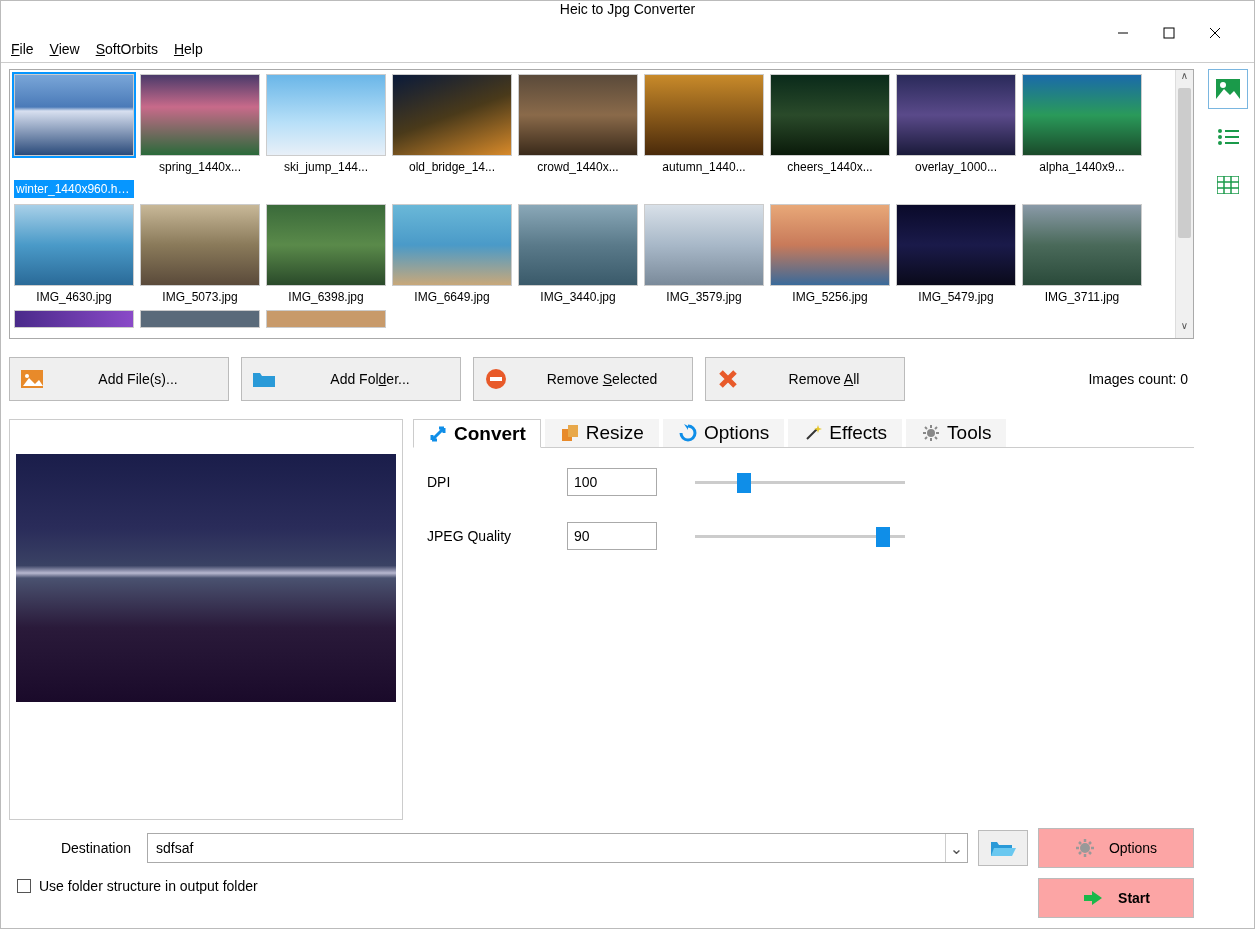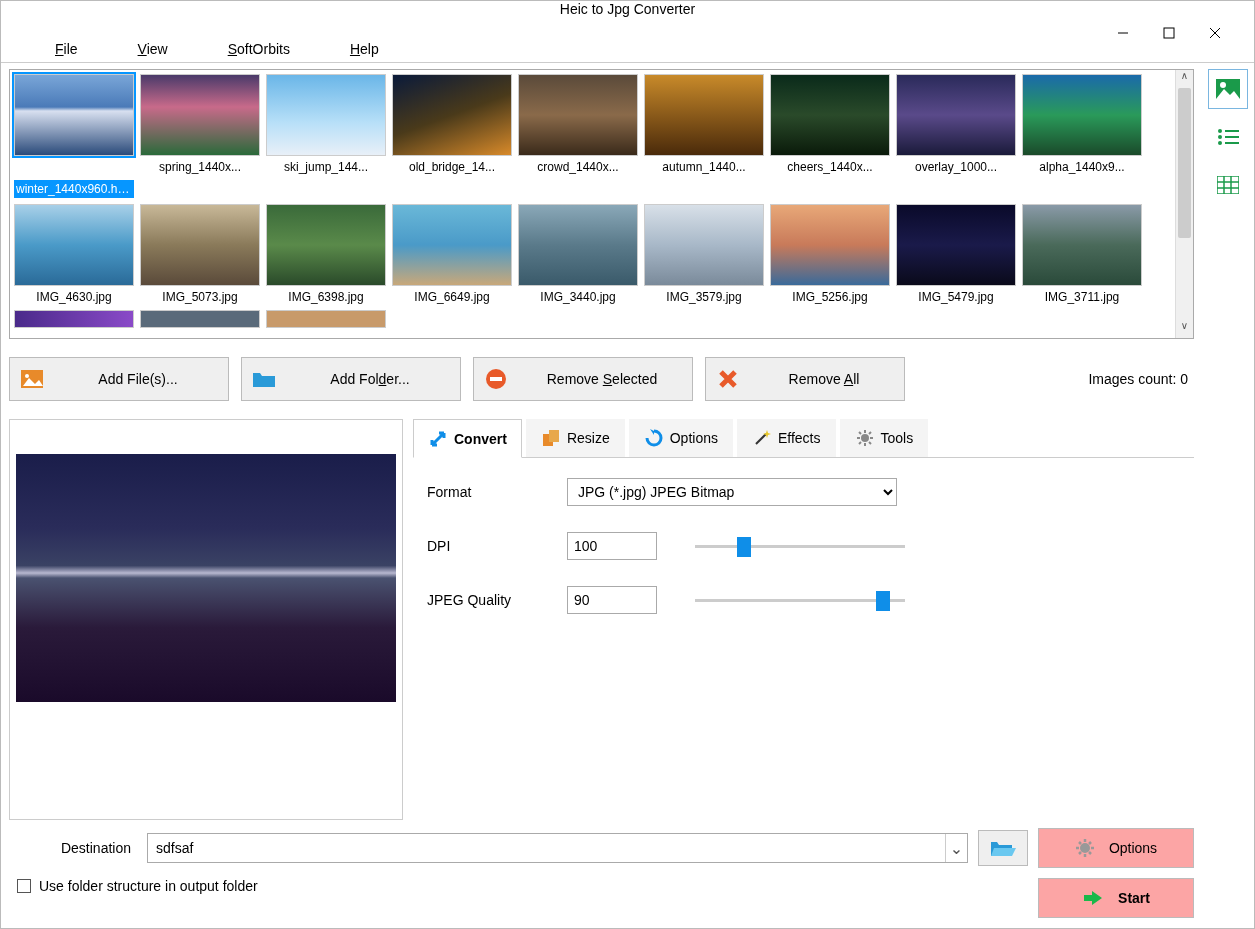--- a/index.html
+++ b/index.html
@@ -4,21 +4,21 @@
 <style>
 * { box-sizing: border-box; margin: 0; padding: 0; font-family: "Segoe UI", Tahoma, sans-serif; }
 body { width: 1255px; height: 929px; background: #fff; overflow: hidden; border: 1px solid #bbb; }
 .titlebar { height: 34px; display: flex; align-items: center; padding: 0 16px; background: #fff; flex-direction: column; }
 .titlebar .app-icon { width: 20px; height: 20px; margin: 0 8px; background: linear-gradient(135deg,#e78a28,#c85f0c); border-radius: 2px; }
 .titlebar .title { font-size: 14px; color: #000; }
 .titlebar .win-controls { margin-left: auto; display: flex; }
 .titlebar .win-controls div { width: 46px; height: 32px; display: flex; align-items: center; justify-content: center; font-size: 14px; color: #000; }
 .titlebar .win-controls div svg { stroke: #000; }
 .menubar { height: 28px; display: flex; align-items: center; padding: 0 10px; gap: 16px; border-bottom: 1px solid #ccc; font-size: 14px; }
-.menubar span { cursor: default; margin-left: 44px; }
+.menubar span { cursor: default; }
 .menubar u { text-decoration: underline; }
 .content-area { display: flex; height: calc(100% - 62px); }
 .main-panel { flex: 1; padding: 6px 8px 10px 8px; display: flex; flex-direction: column; }
 .side-toolbar { width: 52px; padding-top: 6px; display: flex; flex-direction: column; align-items: center; gap: 8px; }
 .side-btn { width: 40px; height: 40px; border: 1px solid #ccc; background: #f5f5f5; display: flex; align-items: center; justify-content: center; }
 .thumb-scroll { border: 1px solid #aaa; height: 270px; display: flex; position: relative; }
 .thumb-grid { flex: 1; overflow: hidden; padding: 4px; display: flex; flex-wrap: wrap; gap: 6px; align-content: flex-start; }
 .thumb-scrollbar { width: 18px; background: #f0f0f0; position: relative; border-left: 1px solid #ddd; }
 .thumb-scrollbar .sb-thumb { position: absolute; left: 2px; right: 2px; top: 18px; height: 150px; background: #ccc; border-radius: 2px; }
 .thumb-scrollbar .sb-arrow { width: 100%; height: 18px; text-align: center; font-size: 10px; color: #555; }
@@ -30,21 +30,21 @@
 .thumb.selected .lbl { background: #0696ff; color: #fff; white-space: normal; line-height: 1.2; padding: 2px; margin-top: 24px; }
 .action-row { display: flex; gap: 12px; margin: 18px 0; align-items: center; }
 .action-btn { height: 44px; min-width: 220px; background: #efefef; border: 1px solid #bbb; display: flex; align-items: center; padding: 0 10px; gap: 14px; font-size: 14px; }
 .action-btn .icon { width: 24px; height: 22px; display: flex; align-items: center; justify-content: center; }
 .action-row .count { margin-left: auto; font-size: 14px; padding-right: 6px; }
 .mid-row { display: flex; gap: 10px; flex: 1; min-height: 0; }
 .preview { width: 394px; background: #fff; border: 1px solid #ccc; position: relative; display: flex; align-items: flex-start; justify-content: center; padding-top: 34px; }
 .preview .pimg { width: 380px; height: 248px; background: linear-gradient(180deg,#1a1d4a 0%,#2a2c5a 30%,#3a4264 45%,#b8b8d0 48%,#4a5270 50%,#2a1a3a 70%,#1a0a2a 100%); }
 .tabs-panel { flex: 1; display: flex; flex-direction: column; }
 .tabs { display: flex; gap: 4px; border-bottom: 1px solid #ccc; }
-.tab { display: flex; align-items: center; gap: 6px; padding: 8px 14px; border: 1px solid transparent; font-size: 14px; background: #f4f4f4; }
+.tab { display: flex; align-items: center; gap: 6px; padding: 2px 14px; border: 1px solid transparent; font-size: 19px; background: #f4f4f4; }
 .tab.active { background: #fff; border: 1px solid #ccc; border-bottom: 1px solid #fff; margin-bottom: -1px; font-weight: 600; }
 .tab .ticon { width: 20px; height: 20px; display: flex; align-items: center; justify-content: center; }
 .tab-body { padding: 20px 14px; }
 .form-row { display: flex; align-items: center; margin-bottom: 26px; }
 .form-row .flabel { width: 140px; font-size: 14px; }
 .form-row select, .form-row input[type=text] { height: 28px; font-size: 14px; border: 1px solid #aaa; padding: 0 6px; background: #fff; }
 .form-row select { width: 330px; }
 .form-row input[type=text] { width: 90px; }
 .slider-wrap { margin-left: 38px; width: 210px; height: 24px; position: relative; display: flex; align-items: center; }
 .slider-track { height: 3px; background: #ccc; width: 100%; position: relative; }
@@ -286,24 +286,20 @@
                     <line x1="15" y1="3" x2="13" y2="5"></line>
                     <line x1="5" y1="13" x2="3" y2="15"></line>
                   </g>
                 </svg>
               </span>
         <span>Tools</span>
       </div>
     </div>
     <div class="tab-body">
       <div class="form-row">
-        <div class="flabel">Format</div>
-        <select><option>JPG (*.jpg) JPEG Bitmap</option></select>
-      </div>
-      <div class="form-row">
         <div class="flabel">DPI</div>
         <input type="text" value="100" style="">
         <div class="slider-wrap">
           <div class="slider-track">
                   <div class="slider-handle" style="left:20%"></div>
                   <div class="slider-tick" style="left:22%"></div>
                 </div>
         </div>
       </div>
       <div class="form-row">

